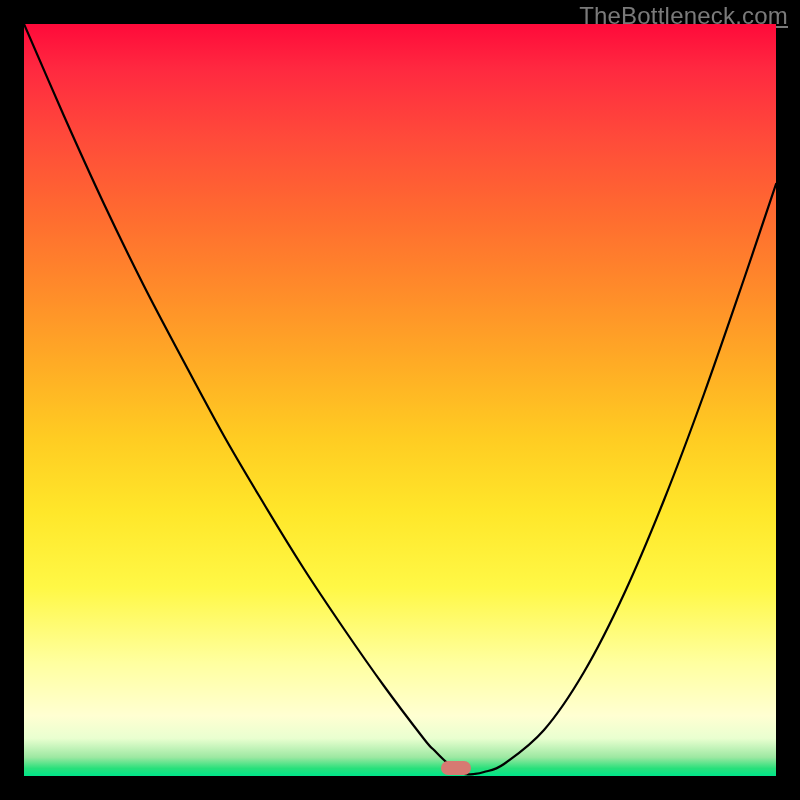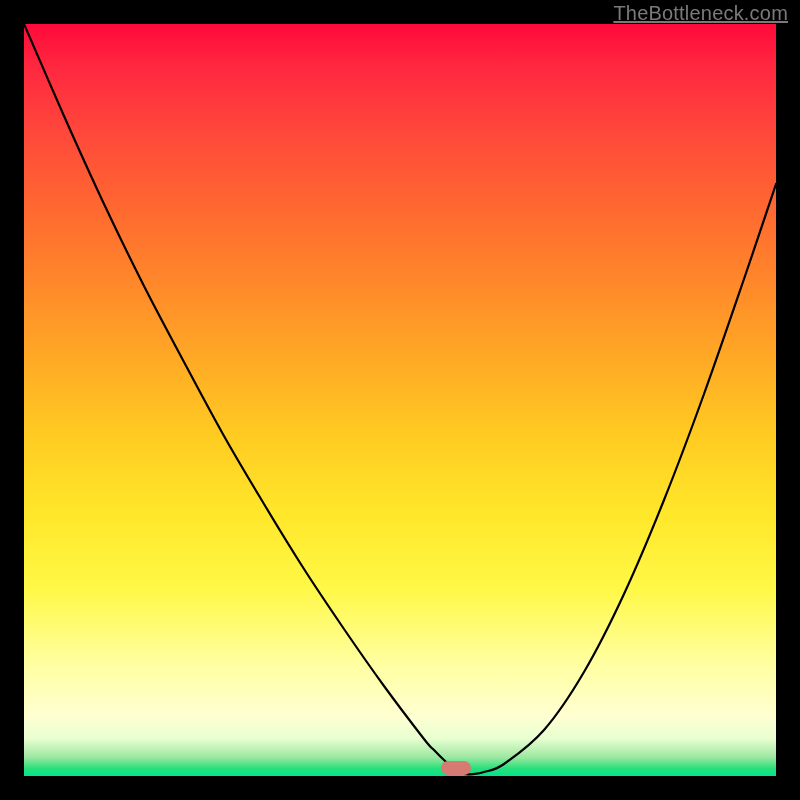--- a/index.html
+++ b/index.html
@@ -61,21 +61,21 @@
   .marker {
     position: absolute;
     background: #d67a72;
     border-radius: 8px;
   }
   .watermark {
     position: absolute;
     top: 2px;
     right: 12px;
     color: #7a7a7a;
-    font-size: 20px;
+    font-size: 24px;
     letter-spacing: 0.2px;
     user-select: none;
     text-decoration: underline;
   }
 </style>
 </head>
 <body>
 
 <div class="frame">
 

